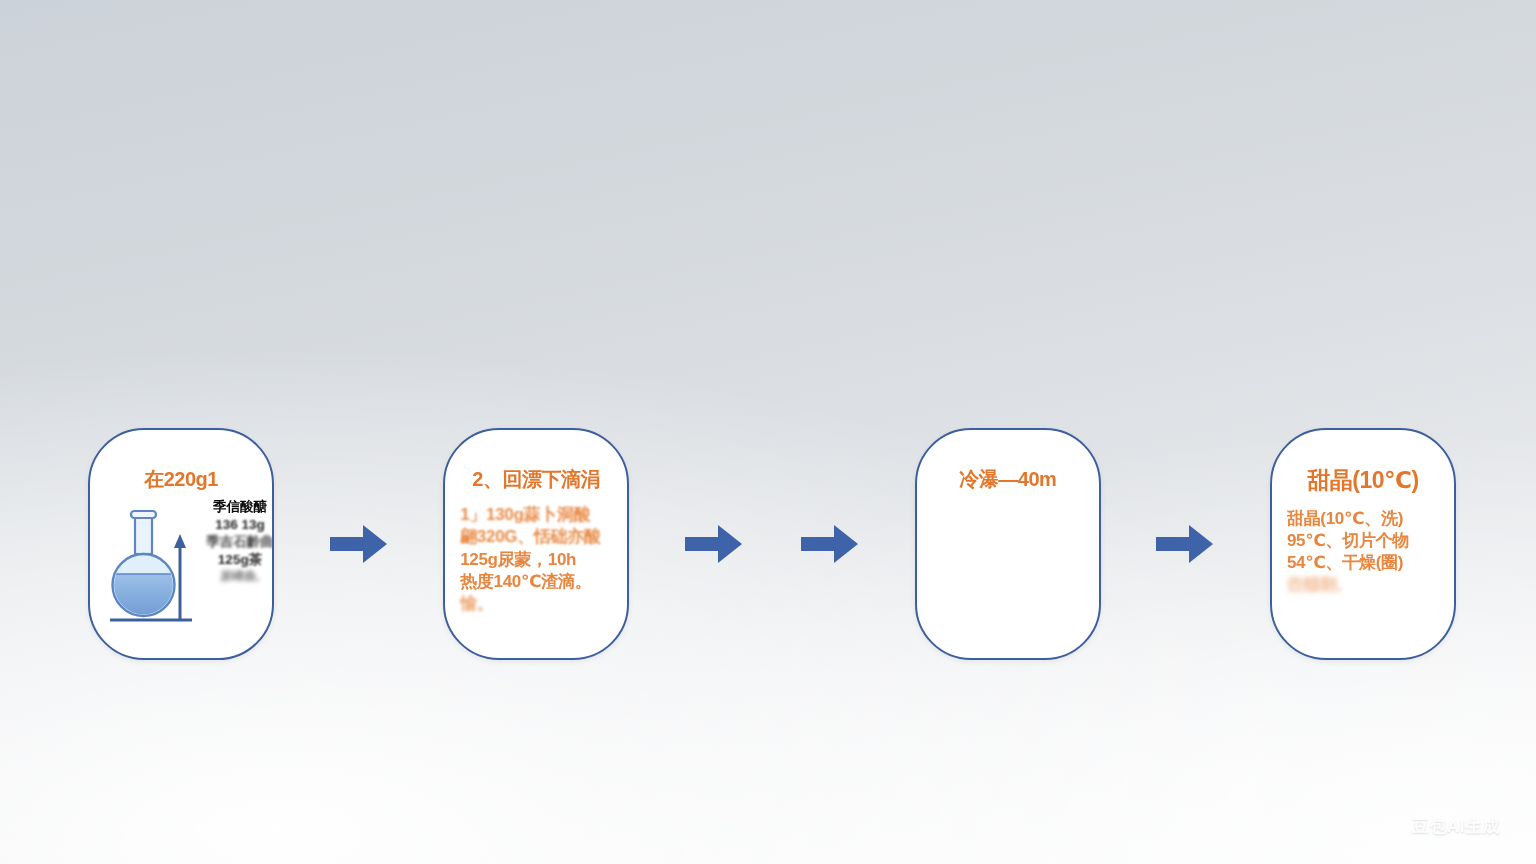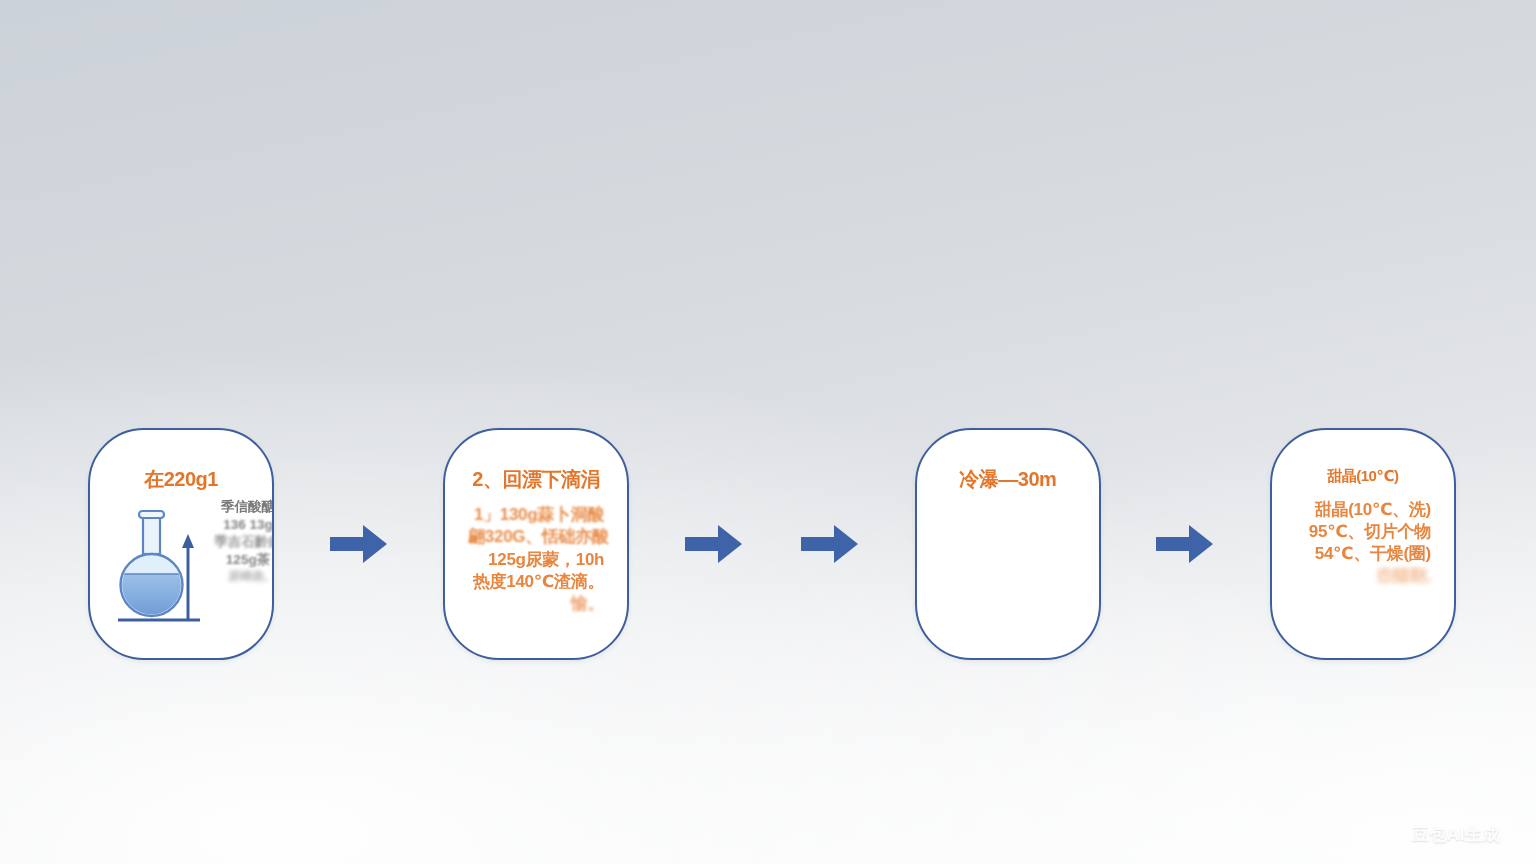--- a/index.html
+++ b/index.html
@@ -58,46 +58,46 @@
   .card {
     position:relative;
     width:186px;
     height:232px;
     border:2.5px solid #3d5f9e;
     border-radius:56px;
     background:#ffffff;
     display:flex;
     flex-direction:column;
     align-items:center;
-    padding:10px 16px 8px;
+    padding:10px 8px 8px;
     overflow:hidden;
     box-shadow:0 2px 5px rgba(90,100,115,0.10);
   }
 
   .card-head {
     margin-top:28px;
     font-size:20px;
     font-weight:700;
     color:#e3762b;
     text-align:center;
     line-height:1.12;
     white-space:nowrap;
     letter-spacing:-0.5px;
   }
-  .card-head.small { font-size:15px; }
+  .card-head.small { font-size:23px; }
 
   .card-body {
     margin-top:14px;
     width:100%;
     padding:0 7px;
     font-size:17px;
     font-weight:600;
     color:#e8863f;
     line-height:1.30;
-    text-align:right;
+    text-align:left;
     letter-spacing:-0.3px;
   }
   .card-body .ln { display:block; white-space:nowrap; }
   .card-body .blur    { filter:blur(0.9px); opacity:0.93; }
   .card-body .blur2   { filter:blur(1.5px); opacity:0.72; }
   .card-body .blur3   { filter:blur(2.2px); opacity:0.45; }
 
   
   .card1-inner {
     position:relative;
@@ -111,21 +111,21 @@
     top:6px;
   }
   .card1-caption {
     position:absolute;
     left:98px;
     top:2px;
     width:88px;
     text-align:center;
     font-size:13.5px;
     font-weight:700;
-    color:#737373;
+    color:#000000;
     line-height:1.30;
   }
   .card1-caption .ln { display:block; white-space:nowrap; }
   .card1-caption .b1 { filter:blur(1.1px); opacity:0.88; }
   .card1-caption .b2 { filter:blur(0.5px); opacity:0.95; }
   .card1-caption .b3 { filter:blur(1.6px); opacity:0.70; }
   .card1-caption .b4 { filter:blur(2.1px); opacity:0.52; font-size:12px; }
 
   
   .arrow {
@@ -134,21 +134,21 @@
     flex:0 0 auto;
     display:flex;
     align-items:center;
     justify-content:center;
   }
 
   
   .watermark {
     position:absolute;
     right:36px;
-    bottom:18px;
+    bottom:26px;
     font-size:17px;
     font-weight:700;
     color:rgba(255,255,255,0.92);
     letter-spacing:0.5px;
     text-shadow:0 1px 2px rgba(150,155,162,0.35);
     white-space:nowrap;
   }
 </style>
 </head>
 <body>
@@ -222,21 +222,21 @@
     </div>
 
 
     <div class="arrow">
       <svg width="58" height="40" viewBox="0 0 58 40">
         <polygon points="0,13 33,13 33,1 57,20 33,39 33,27 0,27" fill="#3f63a8"></polygon>
       </svg>
     </div>
 
     <div class="card">
-      <div class="card-head">冷瀑—30m</div>
+      <div class="card-head">冷瀑—40m</div>
     </div>
 
     <div class="arrow">
       <svg width="58" height="40" viewBox="0 0 58 40">
         <polygon points="0,13 33,13 33,1 57,20 33,39 33,27 0,27" fill="#3f63a8"></polygon>
       </svg>
     </div>
 
     <div class="card">
       <div class="card-head small">甜晶(10℃)</div>

